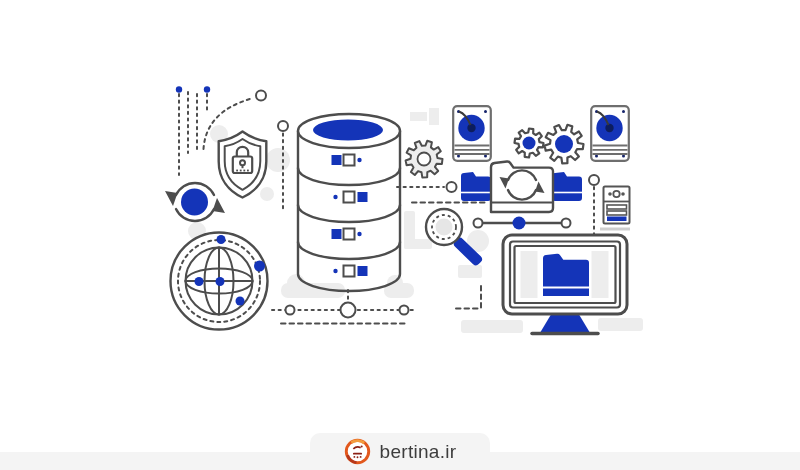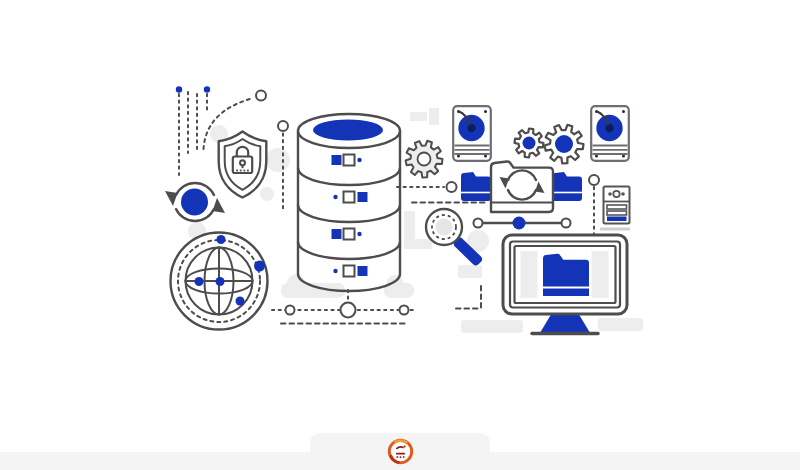--- a/index.html
+++ b/index.html
@@ -232,16 +232,17 @@
     <circle cx="13" cy="13" r="10.8" fill="#fff" stroke="var(--logo-orange)" stroke-width="2.8"></circle>
     <path d="M3.4,16.5 A10.8,10.8 0 0 0 12,23.7" fill="none" stroke="#b5371b" stroke-width="2.8"></path>
     <path d="M7,4.4 A10.8,10.8 0 0 1 19.5,4.8" fill="none" stroke="#f29b3e" stroke-width="2.8"></path>
     <path d="M9,10.5 Q12,7.5 16,9.3" fill="none" stroke="var(--logo-dark-red)" stroke-width="1.6"></path>
     <circle cx="17" cy="8.2" r="1" fill="var(--logo-dark-red)"></circle>
     <rect x="8.6" y="14.2" width="8.8" height="1.8" rx="0.9" fill="var(--logo-dark-red)"></rect>
     <circle cx="10" cy="18.2" r="0.9" fill="var(--logo-dark-red)"></circle>
     <circle cx="13" cy="18.5" r="0.9" fill="var(--logo-dark-red)"></circle>
     <circle cx="16" cy="18.2" r="0.9" fill="var(--logo-dark-red)"></circle>
   </svg>
+  <span class="watermark-text">bertina.ir</span>
 </div>
 
 
 
 
 </body></html>

